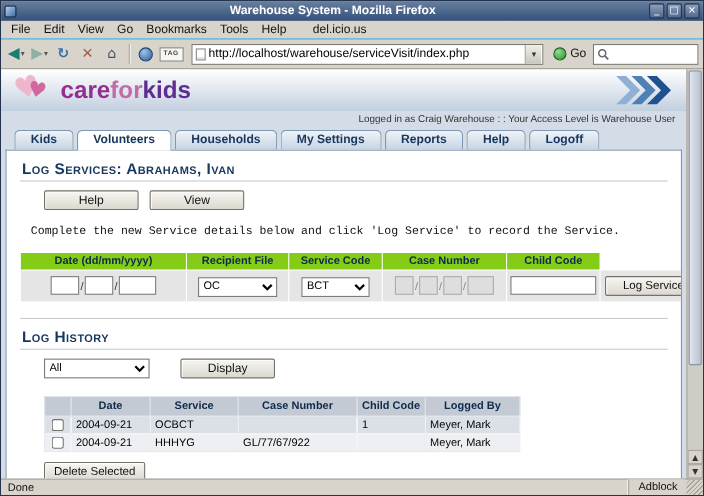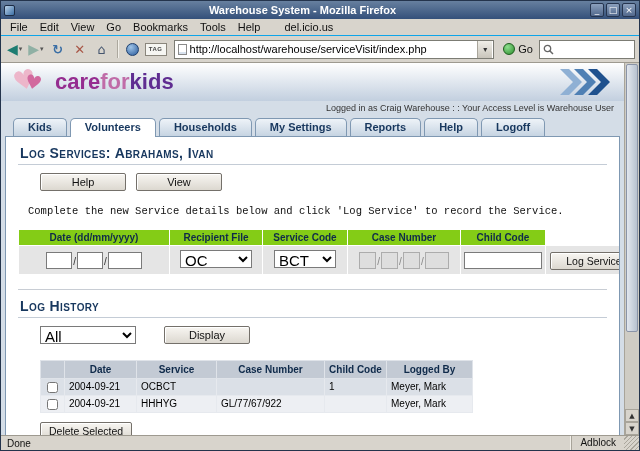--- a/index.html
+++ b/index.html
@@ -80,21 +80,21 @@
   table.form-table { border-collapse:separate; border-spacing:1px; margin:0 auto; width:97%; table-layout:fixed; }
   .fc1{width:150px;} .fc2{width:92px;} .fc3{width:84px;} .fc4{width:112px;} .fc5{width:84px;} .fc6{width:96px;}
   .form-table th { background:#84cc16; font-size:10px; padding:2px 2px; text-align:center; color:#0f2a4a; white-space:nowrap; overflow:hidden; }
   .form-table th.empty { background:transparent; }
   .form-table td { background:#e5e5e5; padding:4px 3px; text-align:center; white-space:nowrap; }
   input.ti { height:17px; border:1px solid #7a7a7a; font-size:11px; padding:0 2px; font-family:"Liberation Sans",sans-serif; background:#fff; vertical-align:middle; }
   .w26{width:26px;} .w34{width:34px;} .w17{width:17px;} .w24{width:24px;} .w78{width:78px;}
   input.dis { background:#dedede; border-color:#acacac; }
   .slash { font-size:10px; color:#333; margin:0 1px; }
   .slash-dim { color:#888; }
-  select.sel { font-size:15px; height:18px; font-family:"Liberation Sans",sans-serif; background:#fff; border:1px solid #7a7a7a;text-decoration:underline; }
+  select.sel { font-size:10px; height:18px; font-family:"Liberation Sans",sans-serif; background:#fff; border:1px solid #7a7a7a; }
   .sel-recipient { width:72px; } .sel-service { width:62px; } .sel-filter { width:96px; }
   button.small { min-width:88px; font-size:10.5px; }
 
   .filter-row { margin:2px 0 16px 22px; display:flex; gap:28px; align-items:center; }
 
   table.history { border-collapse:collapse; margin-left:22px; font-size:10px; table-layout:fixed; width:432px; }
   .hc0{width:24px;} .hc1{width:72px;} .hc2{width:80px;} .hc3{width:108px;} .hc4{width:62px;} .hc5{width:86px;}
   .history th { background:#c3cad4; border:1px solid #dfe3e9; padding:3px 4px; font-size:10px; color:#0f2a4a; text-align:center; }
   .history td { border:1px solid #e6e9ee; padding:2px 4px; height:15px; overflow:hidden; white-space:nowrap; }
   .history tr.odd td { background:#dbe0e7; }

